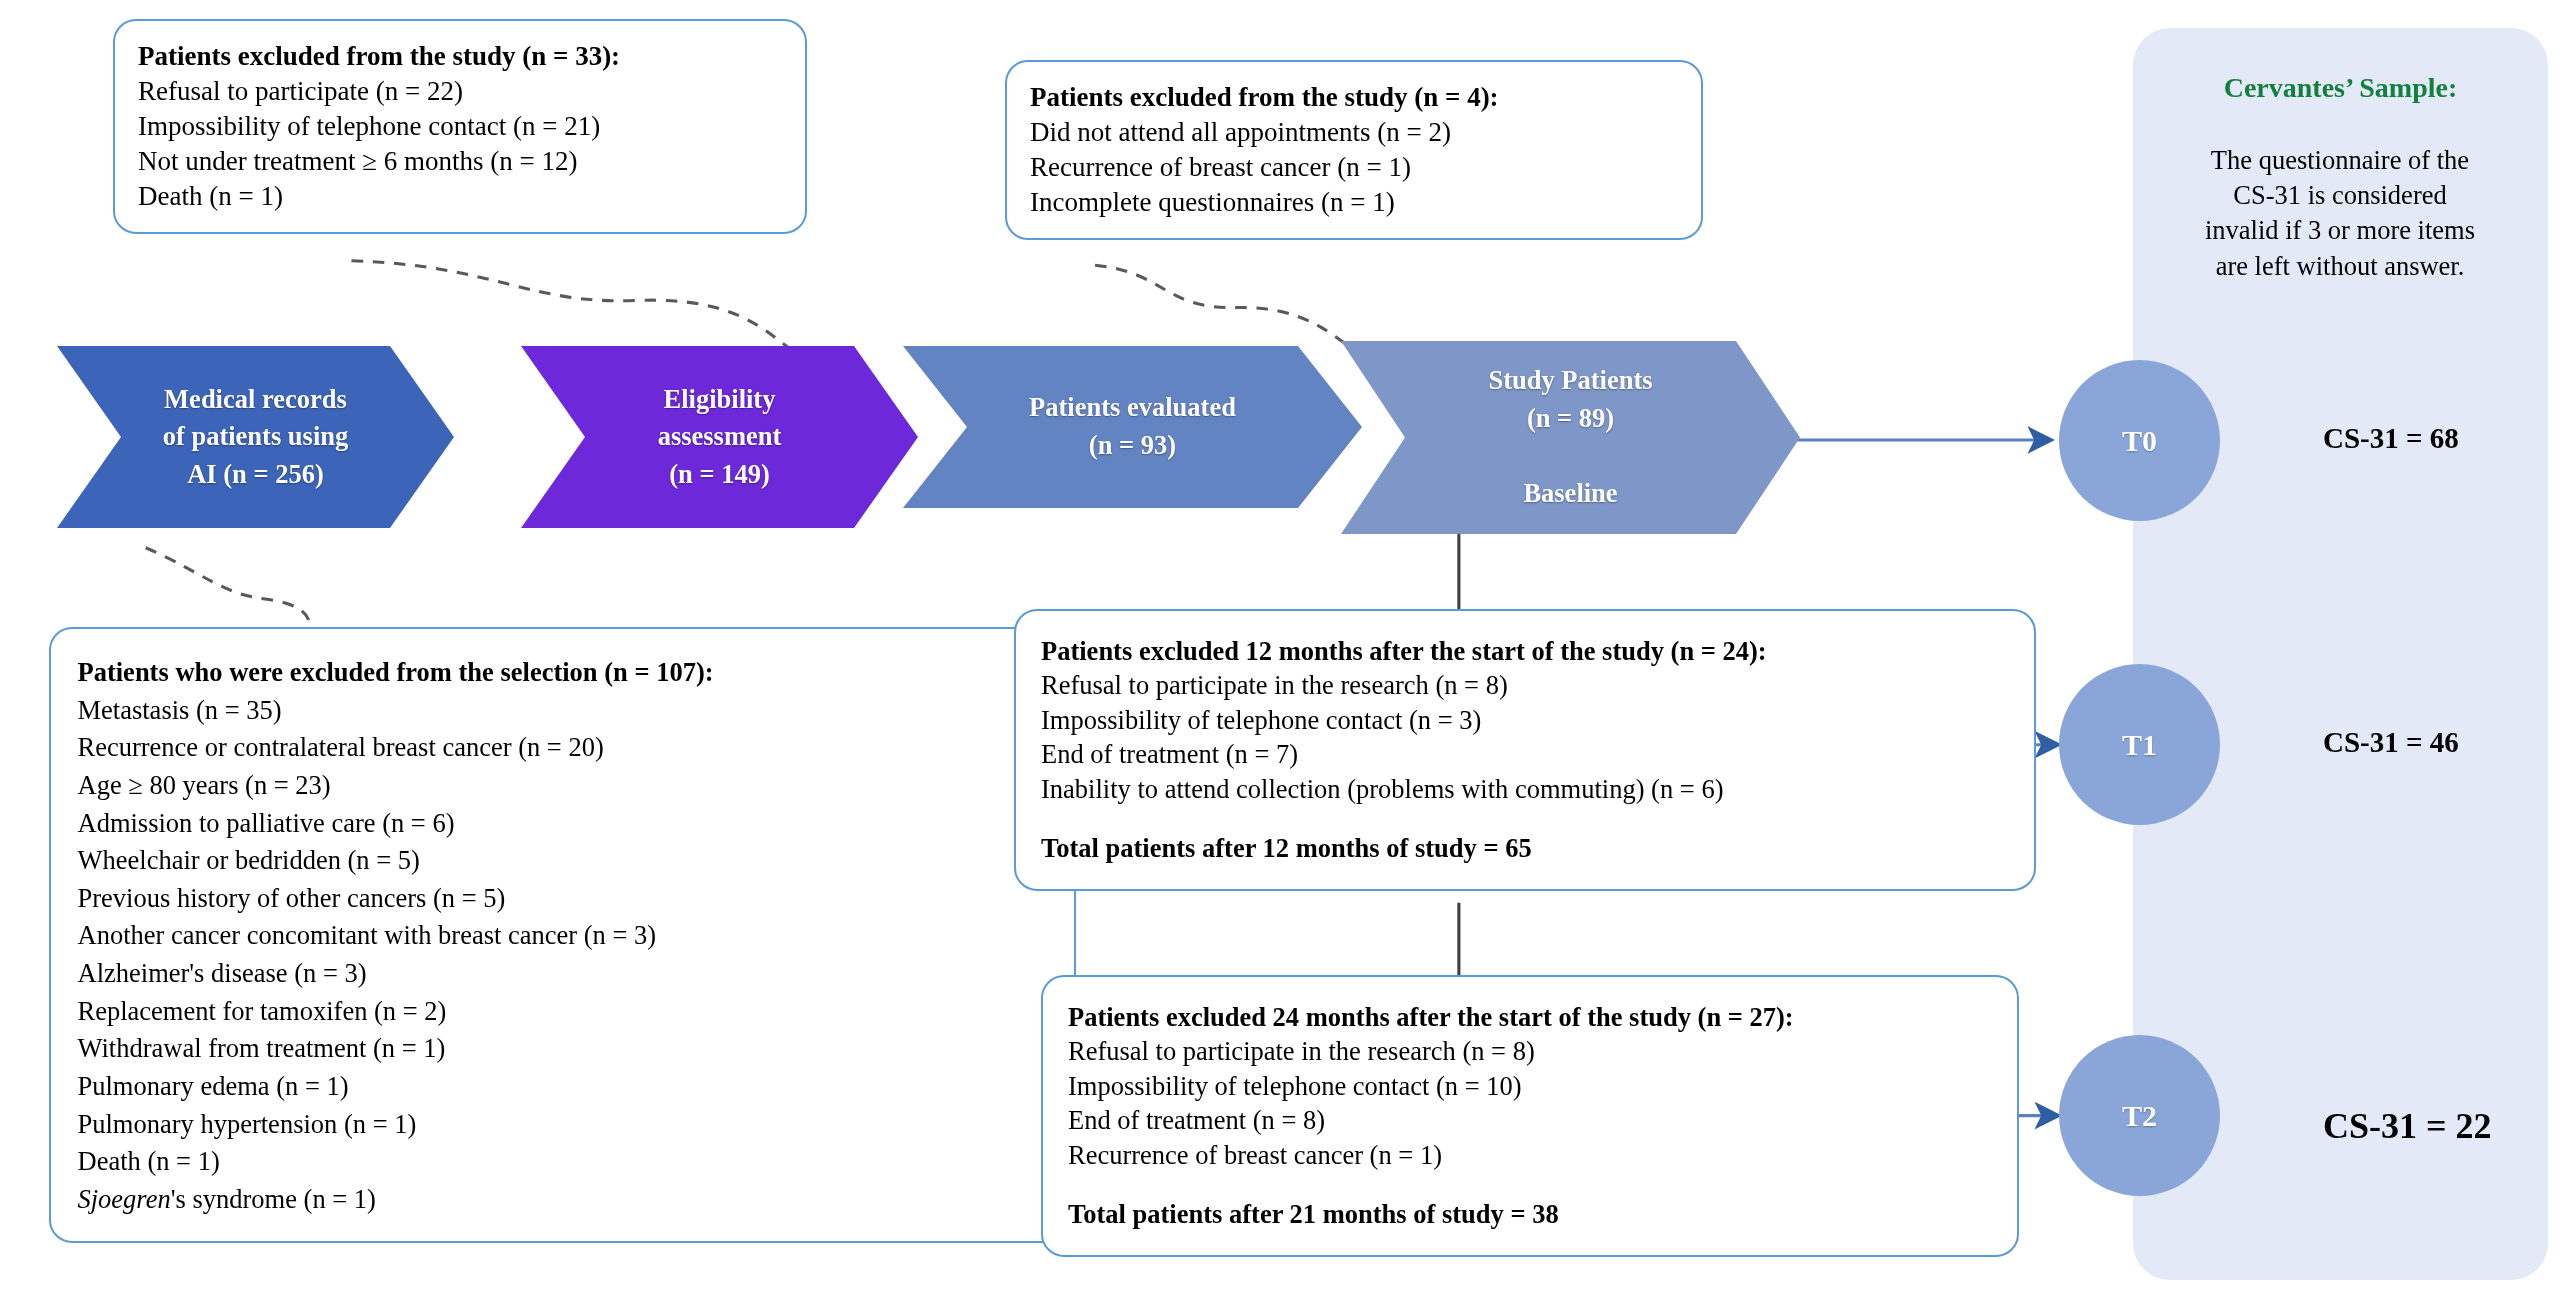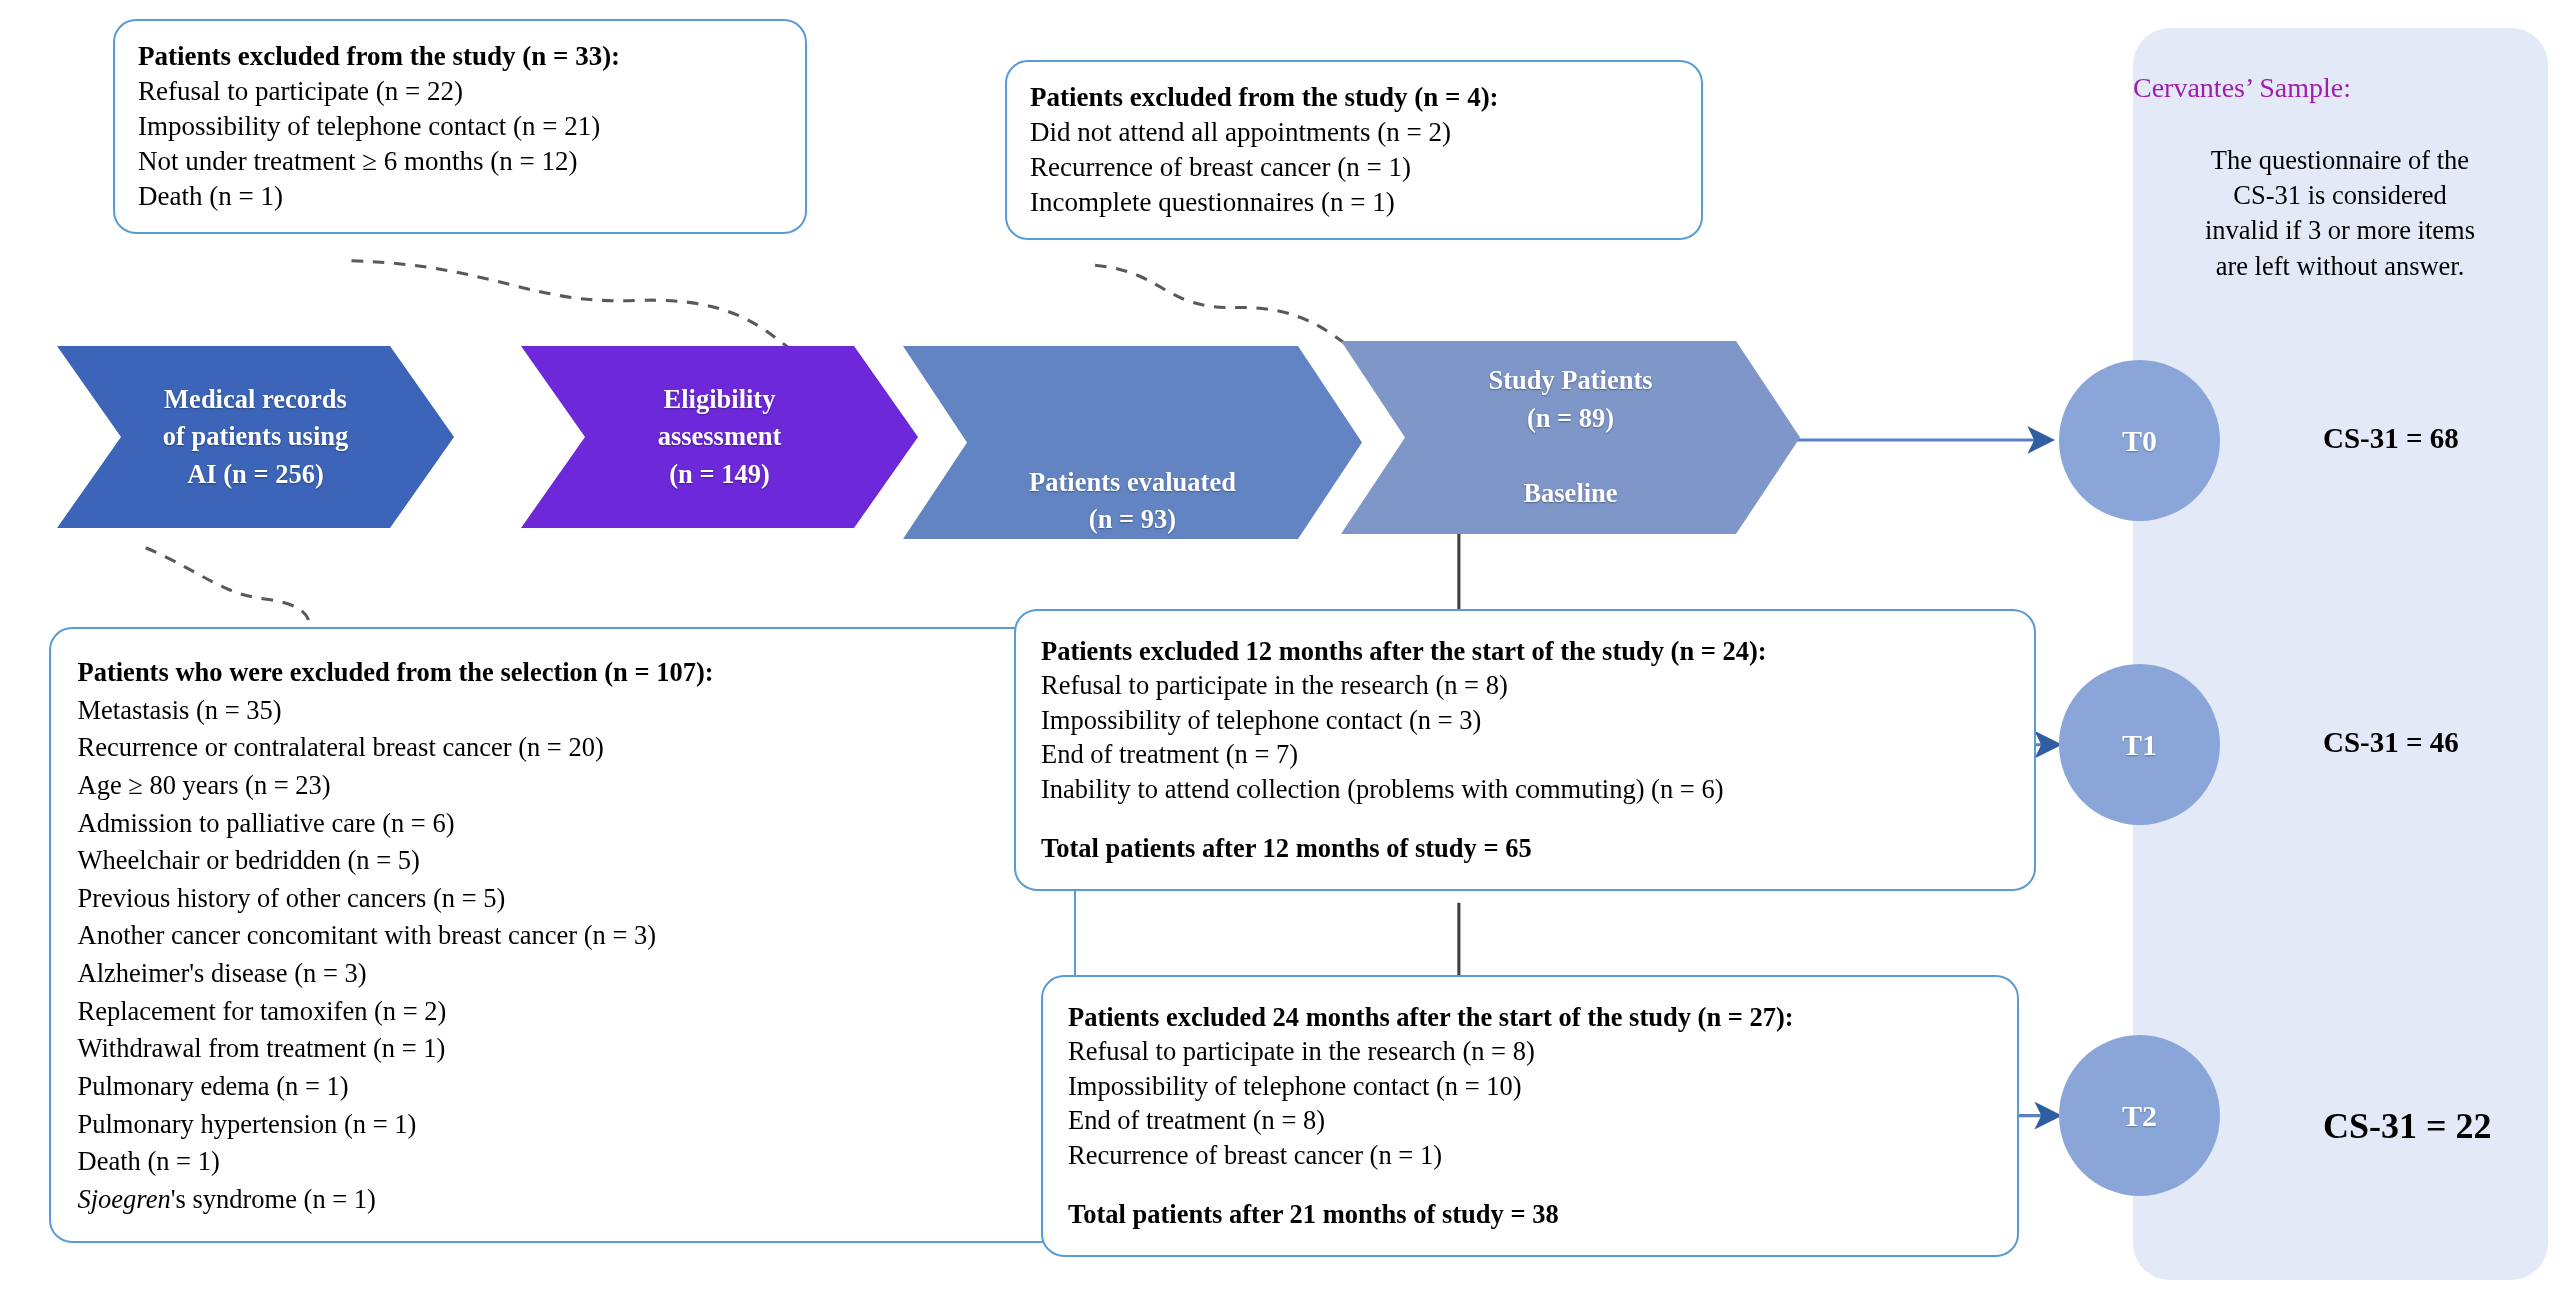--- a/index.html
+++ b/index.html
@@ -48,22 +48,23 @@
   .chev .txt { padding: 0 7px; position: relative; z-index: 2; }
 
   
   #rightPanel {
     position: absolute;
     background: #e3e9f6;
     border-radius: 37px;
   }
   #panelTitle {
     position: absolute;
-    font-weight: normal;
-    color: #a21caf;
+    text-align: center;
+    font-weight: bold;
+    color: #15803d;
   }
   #panelBody {
     position: absolute;
     text-align: center;
     color: #000;
     line-height: 1.33;
   }
   .tcircle {
     position: absolute;
     border-radius: 50%;
@@ -143,21 +144,21 @@
   </div>
 
   <div class="chev" style="left:521px; top:346px; width:397px; height:182px; background:#6d28d9; font-size:26.5px;align-items:center;">
     <div class="txt">
       <span>Eligibility</span><br>
       <span>assessment</span><br>
       <span>(n = 149)</span>
     </div>
   </div>
 
-  <div class="chev" style="left:903px; top:346px; width:459px; height:193px; background:#6384c3; font-size:26.5px;align-items:flex-end;">
+  <div class="chev" style="left:903px; top:346px; width:459px; height:162px; background:#6384c3; font-size:26.5px;">
     <div class="txt">
       <span>Patients evaluated</span><br>
       <span>(n = 93)</span>
     </div>
   </div>
 
   <div class="chev" style="left:1341px; top:341px; width:459px; height:193px; background:#7e96c8; font-size:26.5px;">
     <div class="txt">
       <span>Study Patients</span><br>
       <span>(n = 89)</span><br>

